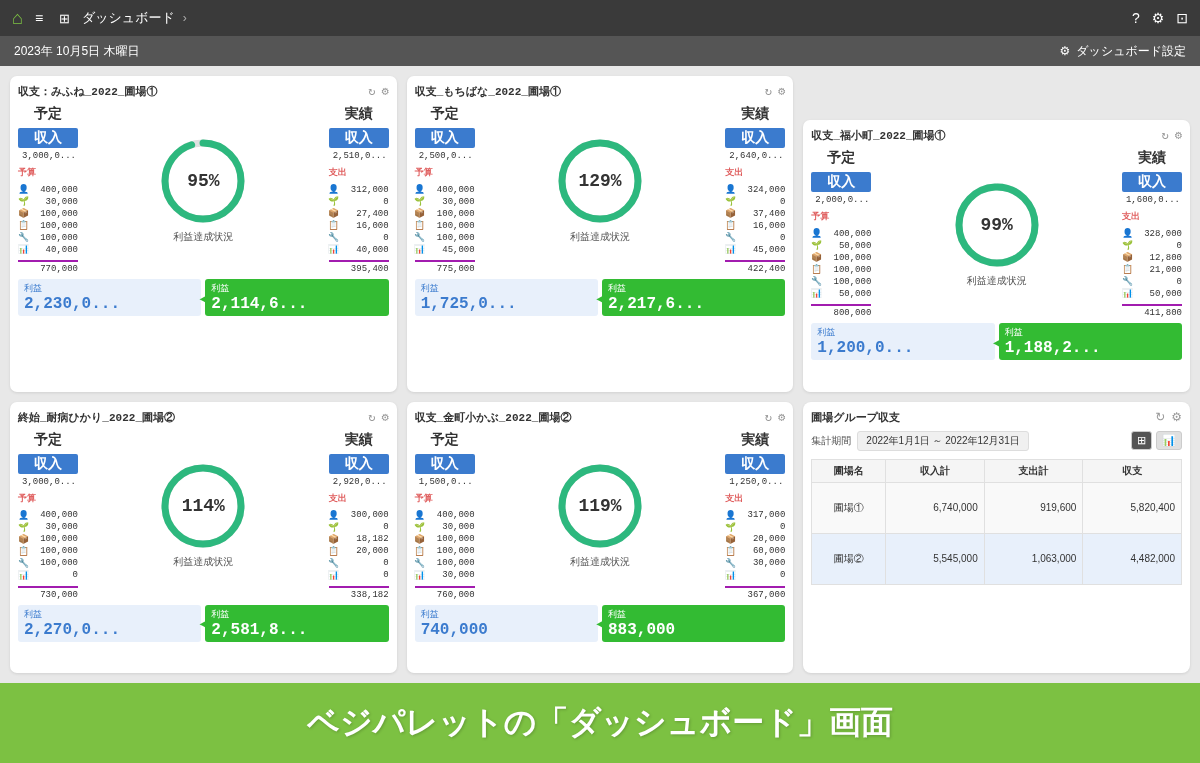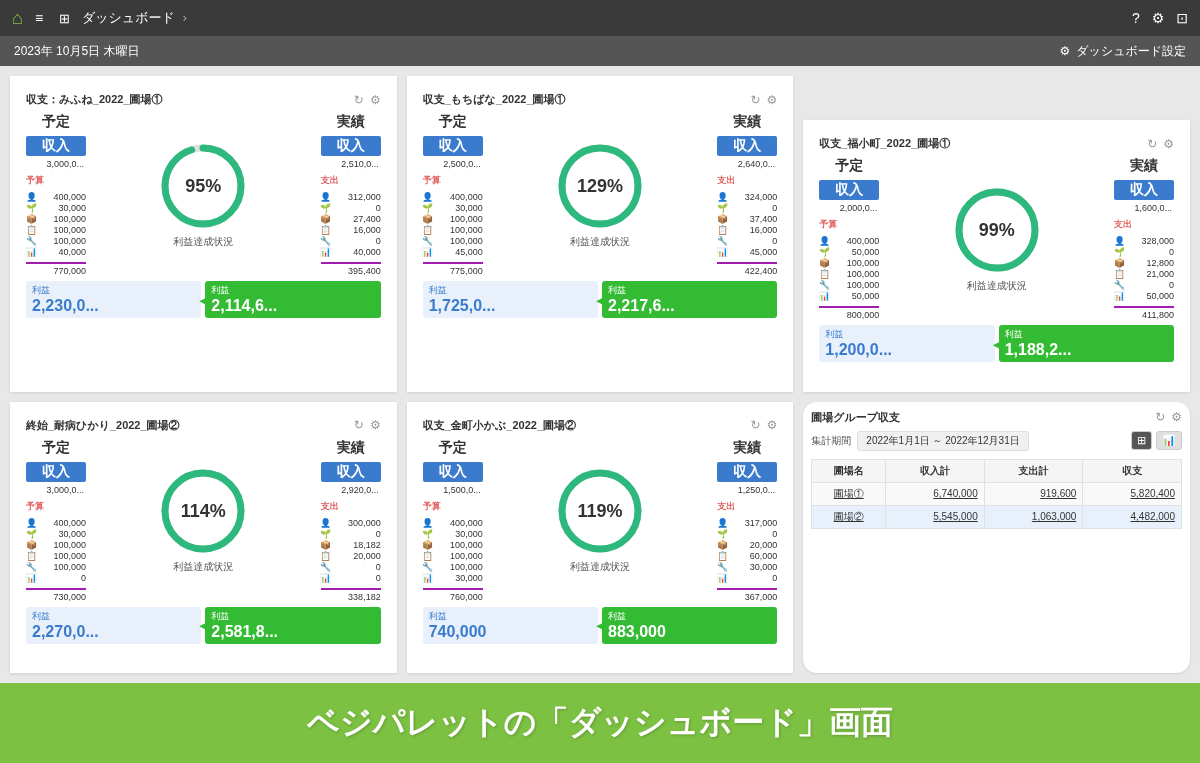--- a/index.html
+++ b/index.html
@@ -81,23 +81,24 @@
       display: grid;
       grid-template-columns: 1fr 1fr 1fr;
       grid-template-rows: auto auto;
       gap: 10px;
       height: calc(763px - 36px - 30px - 80px);
     }
 
     
     .card {
       background: #fff;
-      border-radius: 0;
-      padding: 16px;
+      border-radius: 7px;
+      padding: 8px;
       box-shadow: 0 1px 3px rgba(0,0,0,0.1);
+      font-family: Liberation Mono, monospace;
     }
     .card-header {
       display: flex;
       align-items: center;
       justify-content: space-between;
       margin-bottom: 6px;
     }
     .card-title {
       font-size: 11px;
       color: #333;
@@ -222,21 +223,21 @@
       left: -6px;
       top: 50%;
       transform: translateY(-50%);
       color: #3b3;
       font-size: 14px;
     }
 
     
     .group-card {
       background: #fff;
-      border-radius: 14px;
+      border-radius: 8px;
       padding: 8px;
       box-shadow: 0 1px 3px rgba(0,0,0,0.1);
     }
     .group-header {
       display: flex;
       align-items: center;
       justify-content: space-between;
       margin-bottom: 6px;
     }
     .group-title {
@@ -288,25 +289,24 @@
     }
     .group-table th {
       background: #f5f5f5;
       padding: 4px 6px;
       text-align: center;
       border: 1px solid #e0e0e0;
       font-weight: bold;
       color: #333;
     }
     .group-table td {
-      padding: 4px 6px;
+      padding: 18px 6px;
       text-align: right;
       border: 1px solid #e0e0e0;
       color: #333;
-      text-decoration: underline;
     }
     .group-table td:first-child {
       text-align: center;
     }
     .group-table tr:nth-child(odd) td {
       background: #f9f9f9;
     }
     .group-table tr:nth-child(even) td {
       background: #e8f0fb;
     }

